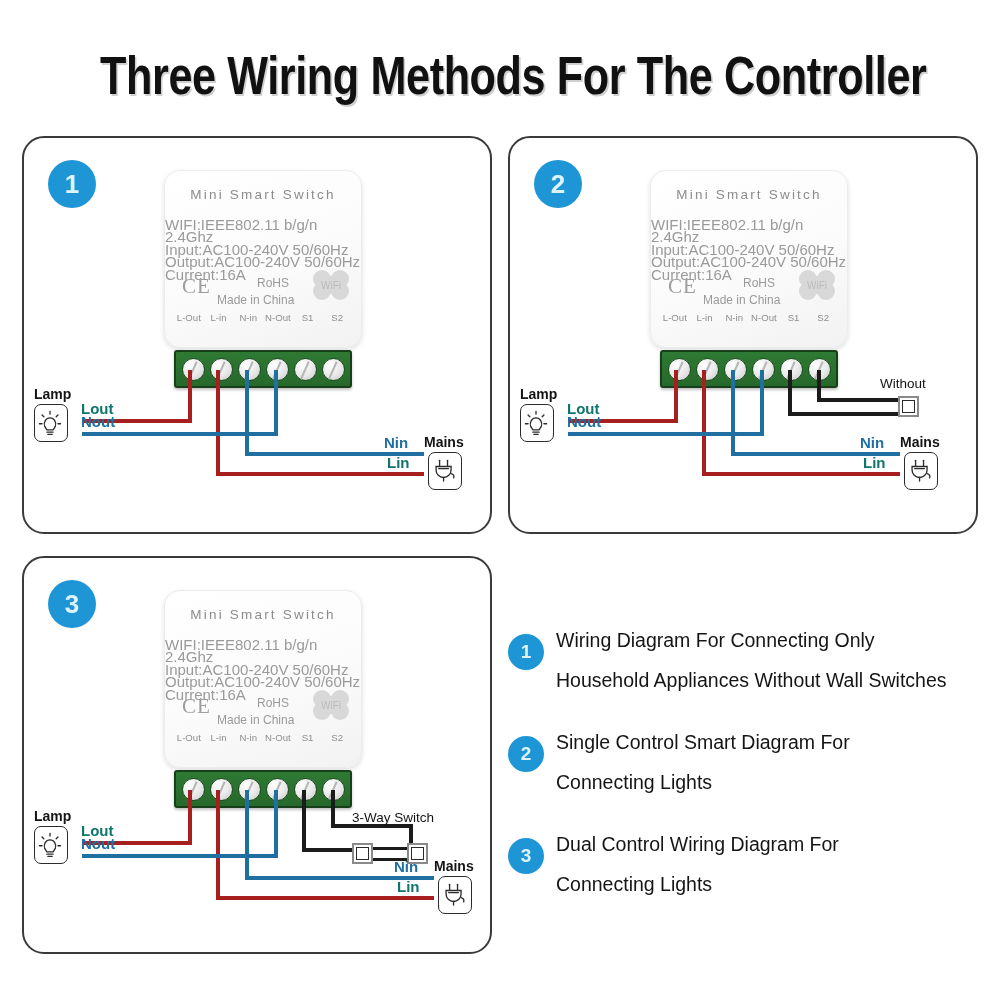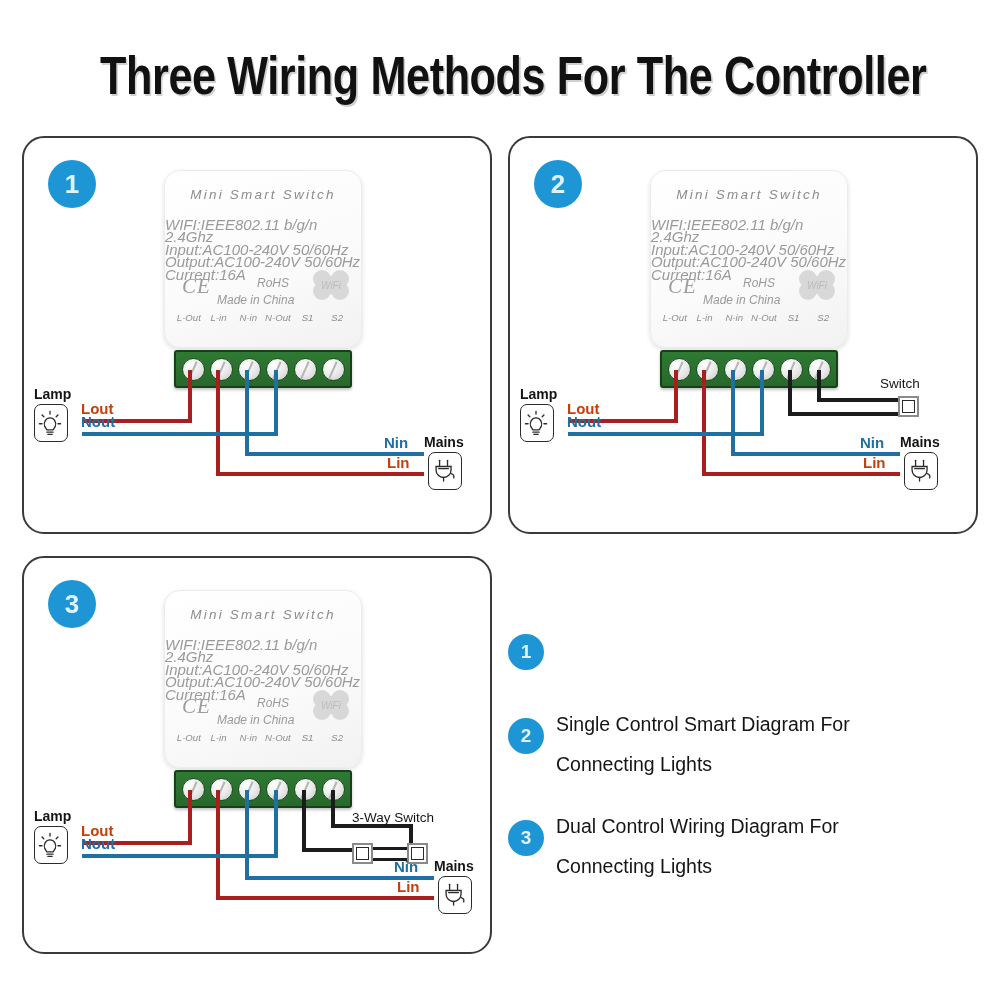--- a/index.html
+++ b/index.html
@@ -48,21 +48,20 @@
   .badge.p1 { left: 24px; top: 22px; }
 
   
   .device {
     position: absolute;
     width: 198px; height: 178px;
     background: linear-gradient(160deg,#ffffff 0%,#fbfbfb 55%,#f2f2f2 100%);
     border-radius: 16px;
     box-shadow: 0 2px 5px rgba(0,0,0,0.13), inset 0 1px 0 #ffffff;
     border: 1px solid #ececec;
-    font-style: italic;
   }
   .dev-title {
     position: absolute; left: 0; top: 16px; width: 100%;
     text-align: center; font-size: 13.5px; color: #8c8c8c;
     letter-spacing: 2.2px;
     font-family: "Liberation Sans", sans-serif;
   }
   .dev-specs {
     position: absolute; left: 0; top: 48px;
     font-size: 15px; line-height: 12.4px; color: #9a9a9a;
@@ -135,21 +134,21 @@
   .ep-label {
     position: absolute;
     font-size: 14px; font-weight: bold; color: #141414;
     font-family: "Liberation Sans", sans-serif;
   }
   .wire-label {
     position: absolute;
     font-size: 15px; font-weight: bold;
     font-family: "Liberation Sans", sans-serif;
   }
-  .wire-label.red  { color: #c2410c; }
+  .wire-label.red  { color: #0f766e; }
   .wire-label.blue { color: #1f6fa0; }
 
   .sw-box {
     position: absolute;
     width: 21px; height: 21px;
     border: 2.5px solid #8a8a8a;
     background: #fff;
   }
   .sw-box::after {
     content: ""; position: absolute;
@@ -330,21 +329,21 @@
 
     <div class="w blue" style="left:250px; top:232px; width:4px;  height:66px;"></div>
     <div class="w blue" style="left:58px;  top:294px; width:196px; height:4px;"></div>
 
     <div class="w black" style="left:278px; top:232px; width:4px; height:46px;"></div>
     <div class="w black" style="left:278px; top:274px; width:112px; height:4px;"></div>
 
     <div class="w black" style="left:307px; top:232px; width:4px; height:32px;"></div>
     <div class="w black" style="left:307px; top:260px; width:83px; height:4px;"></div>
 
-    <div class="sw-label" style="left:370px; top:238px;">Switch</div>
+    <div class="sw-label" style="left:370px; top:238px;">Without</div>
     <div class="sw-box" style="left:388px; top:258px;"></div>
 
     <div class="ep-label" style="left:10px; top:248px;">Lamp</div>
     <div class="icon-box" style="left:10px; top:266px;">
       <svg viewBox="0 0 34 38" width="30" height="34">
         <g stroke="#2b2b2b" stroke-width="1.5" fill="none" stroke-linecap="round">
           <path d="M11 24 a6.5 7 0 1 1 12 0 q-1.5 2.5 -2.5 4 h-7 q-1 -1.5 -2.5 -4 z"></path>
           <line x1="13.5" y1="30.5" x2="20.5" y2="30.5"></line>
           <line x1="14.5" y1="33" x2="19.5" y2="33"></line>
           <line x1="17" y1="7" x2="17" y2="10"></line>
@@ -475,20 +474,22 @@
         </g>
       </svg>
     </div>
     <div class="wire-label blue" style="left:370px; top:300px;">Nin</div>
     <div class="wire-label red" style="left:373px; top:320px;">Lin</div>
   </div>
 
   <div id="legend">
     <div class="legend-row">
       <div class="legend-badge">1</div>
+      <div class="legend-text">Wiring Diagram For Connecting Only
+Household Appliances Without Wall Switches</div>
     </div>
     <div class="legend-row">
       <div class="legend-badge">2</div>
       <div class="legend-text">Single Control Smart Diagram For
 Connecting Lights</div>
     </div>
     <div class="legend-row">
       <div class="legend-badge">3</div>
       <div class="legend-text">Dual Control Wiring Diagram For
 Connecting Lights</div>

